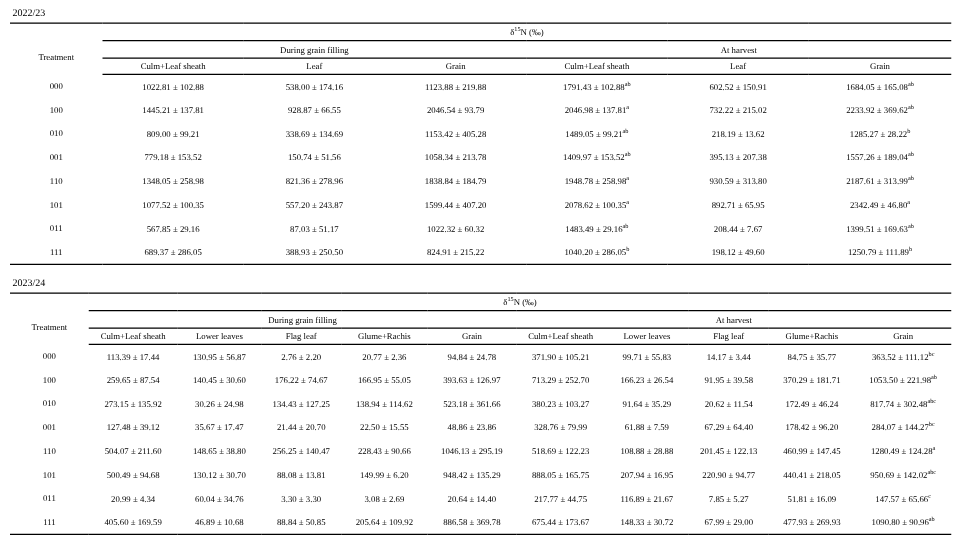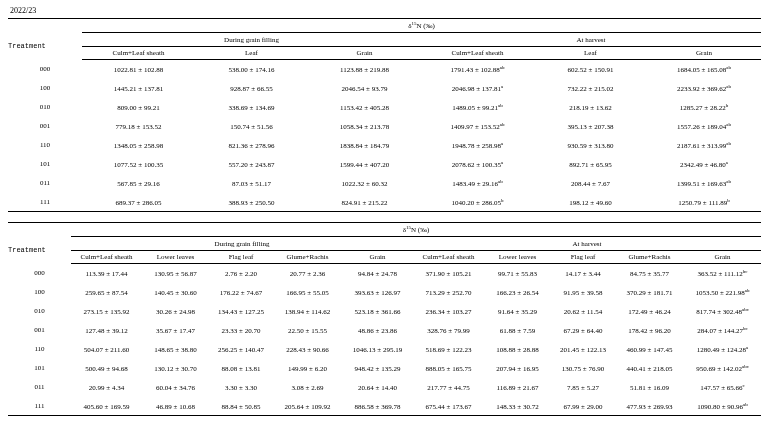--- a/index.html
+++ b/index.html
@@ -44,22 +44,21 @@
   .rule-top td { border-top: 1.1px solid #000; }
   .rule-bot td { border-bottom: 1.1px solid #000; }
   .hdr-span {
     border-bottom: 0.7px solid #000;
   }
   .grp-rule {
     border-bottom: 0.7px solid #000;
     text-align: center;
   }
   .treatment-cell {
-    text-align: left;
-    font-family: Liberation Mono, monospace;
+    text-align: center;
   }
   .rowh {
     height: 19px;
   }
   .hrow {
     height: 14px;
   }
   .hrow2 {
     height: 13px;
   }
@@ -175,20 +174,21 @@
         <td><span>689.37 ±  286.05</span><span class="sup"></span></td>
         <td><span>388.93 ±  250.50</span><span class="sup"></span></td>
         <td><span>824.91 ±  215.22</span><span class="sup"></span></td>
         <td><span>1040.20 ±  286.05</span><span class="sup">b</span></td>
         <td><span>198.12 ±   49.60</span><span class="sup"></span></td>
         <td><span>1250.79 ±  111.89</span><span class="sup">b</span></td>
       </tr>
     </tbody>
   </table>
 
+  <div class="year-label">2023/24</div>
 
   <table class="t2">
     <colgroup>
       <col style="width:63px">
       <col style="width:71px">
         <col style="width:67px">
         <col style="width:64px">
         <col style="width:69px">
         <col style="width:71px">
       <col style="width:71px">
@@ -248,31 +248,31 @@
         <td><span>370.29 ±  181.71</span><span class="sup"></span></td>
         <td><span>1053.50 ±  221.98</span><span class="sup">ab</span></td>
       </tr>
       <tr class="rowh">
         <td>010</td>
         <td><span>273.15 ±  135.92</span><span class="sup"></span></td>
         <td><span>30.26 ±   24.98</span><span class="sup"></span></td>
         <td><span>134.43 ±  127.25</span><span class="sup"></span></td>
         <td><span>138.94 ±  114.62</span><span class="sup"></span></td>
         <td><span>523.18 ±  361.66</span><span class="sup"></span></td>
-        <td><span>236.34 ±  103.27</span><span class="sup"></span></td>
+        <td><span>380.23 ±  103.27</span><span class="sup"></span></td>
         <td><span>91.64 ±   35.29</span><span class="sup"></span></td>
         <td><span>20.62 ±   11.54</span><span class="sup"></span></td>
         <td><span>172.49 ±   46.24</span><span class="sup"></span></td>
         <td><span>817.74 ±  302.48</span><span class="sup">abc</span></td>
       </tr>
       <tr class="rowh">
         <td>001</td>
         <td><span>127.48 ±   39.12</span><span class="sup"></span></td>
         <td><span>35.67 ±   17.47</span><span class="sup"></span></td>
-        <td><span>23.33 ±   20.70</span><span class="sup"></span></td>
+        <td><span>21.44 ±   20.70</span><span class="sup"></span></td>
         <td><span>22.50 ±   15.55</span><span class="sup"></span></td>
         <td><span>48.86 ±   23.86</span><span class="sup"></span></td>
         <td><span>328.76 ±   79.99</span><span class="sup"></span></td>
         <td><span>61.88 ±    7.59</span><span class="sup"></span></td>
         <td><span>67.29 ±   64.40</span><span class="sup"></span></td>
         <td><span>178.42 ±   96.20</span><span class="sup"></span></td>
         <td><span>284.07 ±  144.27</span><span class="sup">bc</span></td>
       </tr>
       <tr class="rowh">
         <td>110</td>
@@ -289,21 +289,21 @@
       </tr>
       <tr class="rowh">
         <td>101</td>
         <td><span>500.49 ±   94.68</span><span class="sup"></span></td>
         <td><span>130.12 ±   30.70</span><span class="sup"></span></td>
         <td><span>88.08 ±   13.81</span><span class="sup"></span></td>
         <td><span>149.99 ±    6.20</span><span class="sup"></span></td>
         <td><span>948.42 ±  135.29</span><span class="sup"></span></td>
         <td><span>888.05 ±  165.75</span><span class="sup"></span></td>
         <td><span>207.94 ±   16.95</span><span class="sup"></span></td>
-        <td><span>130.75 ±   76.90</span><span class="sup"></span></td>
+        <td><span>220.90 ±   94.77</span><span class="sup"></span></td>
         <td><span>440.41 ±  218.05</span><span class="sup"></span></td>
         <td><span>950.69 ±  142.02</span><span class="sup">abc</span></td>
       </tr>
       <tr class="rowh">
         <td>011</td>
         <td><span>20.99 ±    4.34</span><span class="sup"></span></td>
         <td><span>60.04 ±   34.76</span><span class="sup"></span></td>
         <td><span>3.30 ±    3.30</span><span class="sup"></span></td>
         <td><span>3.08 ±    2.69</span><span class="sup"></span></td>
         <td><span>20.64 ±   14.40</span><span class="sup"></span></td>

